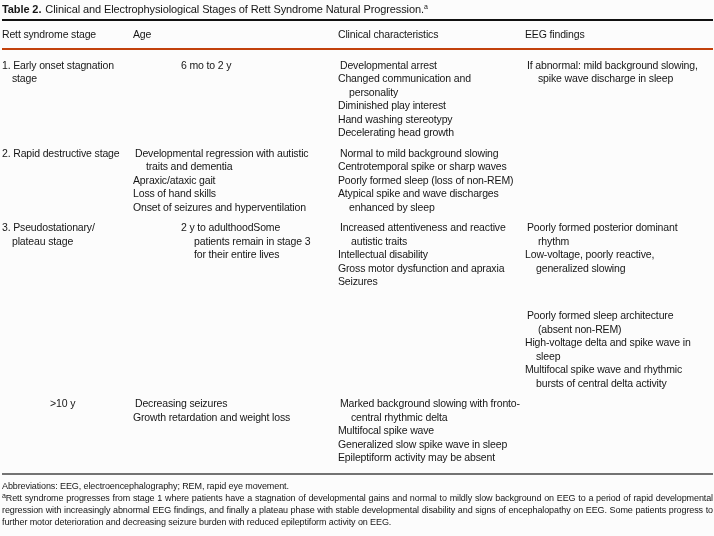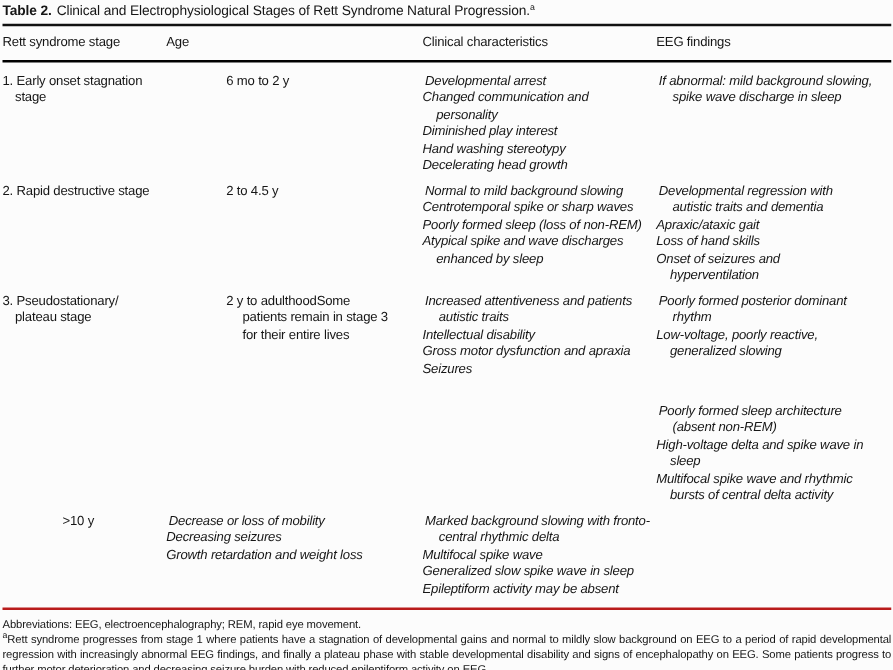--- a/index.html
+++ b/index.html
@@ -38,41 +38,41 @@
   
   .grid-row {
     display: grid;
     grid-template-columns: 131px 205px 187px 1fr;
     font-size: 10.5px;
     line-height: 13.5px;
     letter-spacing: -0.15px;
   }
   .header-row {
     padding: 7px 12px 6px 0;
-    border-bottom: 2px solid #000000;
+    border-bottom: 2px solid #c2410c;
   }
   .header-row .hdr { font-size: 10.5px; }
   
   .table-body {
-    border-bottom: 2px solid #b91c1c;
+    border-bottom: 2px solid #737373;
     padding: 9px 0 8px 0;
   }
   .body-row { margin-top: 7px; }
   .body-row:first-child { margin-top: 0; }
 
   .cell { box-sizing: border-box; }
   .cell-stage { padding-right: 4px; }
   .cell-age   { padding-right: 22px; margin-left: 48px; }
   .cell-clin  { padding-right: 18px; }
   .cell-eeg   { padding-right: 5px; }
 
   
   .stage-text { padding-left: 10px; text-indent: -10px; }
   .age-text   { padding-left: 13px; text-indent: -13px; }
-  .cell-item  { padding-left: 11px; text-indent: -11px; font-style: italic; }
+  .cell-item  { padding-left: 11px; text-indent: -11px; }
   .cell-list > .cell-item:first-child { margin-left: 2px; }
 
   .eeg-late-list { margin-top: 34px; }
 
   
   .footnotes {
     margin-top: 5px;
     font-size: 9px;
     line-height: 12px;
     letter-spacing: -0.1px;
@@ -113,46 +113,43 @@
         </div>
       <div class="cell cell-eeg cell-list">
           <div class="cell-item">If abnormal: mild background slowing, spike wave discharge in sleep</div>
         </div>
     </div>
 
     <div class="grid-row body-row">
       <div class="cell cell-stage">
         <div class="stage-text">2. Rapid destructive stage</div>
       </div>
-      <div class="cell cell-age">
-        <div class="age-text">2 to 4.5 y</div>
-      </div>
+      <div class="cell cell-clin cell-list">
+          <div class="cell-item">Developmental regression with autistic traits and dementia</div>
+          <div class="cell-item">Apraxic/ataxic gait</div>
+          <div class="cell-item">Loss of hand skills</div>
+          <div class="cell-item">Onset of seizures and hyperventilation</div>
+        </div>
       <div class="cell cell-eeg cell-list">
           <div class="cell-item">Normal to mild background slowing</div>
           <div class="cell-item">Centrotemporal spike or sharp waves</div>
           <div class="cell-item">Poorly formed sleep (loss of non-REM)</div>
           <div class="cell-item">Atypical spike and wave discharges enhanced by sleep</div>
-        </div>
-      <div class="cell cell-clin cell-list">
-          <div class="cell-item">Developmental regression with autistic traits and dementia</div>
-          <div class="cell-item">Apraxic/ataxic gait</div>
-          <div class="cell-item">Loss of hand skills</div>
-          <div class="cell-item">Onset of seizures and hyperventilation</div>
         </div>
     </div>
 
     <div class="grid-row body-row">
       <div class="cell cell-stage">
         <div class="stage-text">3. Pseudostationary/ plateau stage</div>
       </div>
       <div class="cell cell-age">
         <div class="age-text">2 y to adulthoodSome patients remain in stage 3 for their entire lives</div>
       </div>
       <div class="cell cell-clin cell-list">
-          <div class="cell-item">Increased attentiveness and patients autistic traits</div>
+          <div class="cell-item">Increased attentiveness and reactive autistic traits</div>
           <div class="cell-item">Intellectual disability</div>
           <div class="cell-item">Gross motor dysfunction and apraxia</div>
           <div class="cell-item">Seizures</div>
         </div>
       <div class="cell cell-eeg">
         <div class="cell-list">
             <div class="cell-item">Poorly formed posterior dominant rhythm</div>
             <div class="cell-item">Low-voltage, poorly reactive, generalized slowing</div>
           </div>
         <div class="cell-list eeg-late-list">
@@ -161,21 +158,20 @@
             <div class="cell-item">Multifocal spike wave and rhythmic bursts of central delta activity</div>
           </div>
       </div>
     </div>
 
     <div class="grid-row body-row">
       <div class="cell cell-age">
         <div class="age-text">&gt;10 y</div>
       </div>
       <div class="cell cell-clin cell-list">
-          <div class="cell-item">Decrease or loss of mobility</div>
           <div class="cell-item">Decreasing seizures</div>
           <div class="cell-item">Growth retardation and weight loss</div>
         </div>
       <div class="cell cell-eeg cell-list">
           <div class="cell-item">Marked background slowing with fronto-central rhythmic delta</div>
           <div class="cell-item">Multifocal spike wave</div>
           <div class="cell-item">Generalized slow spike wave in sleep</div>
           <div class="cell-item">Epileptiform activity may be absent</div>
         </div>
     </div>

